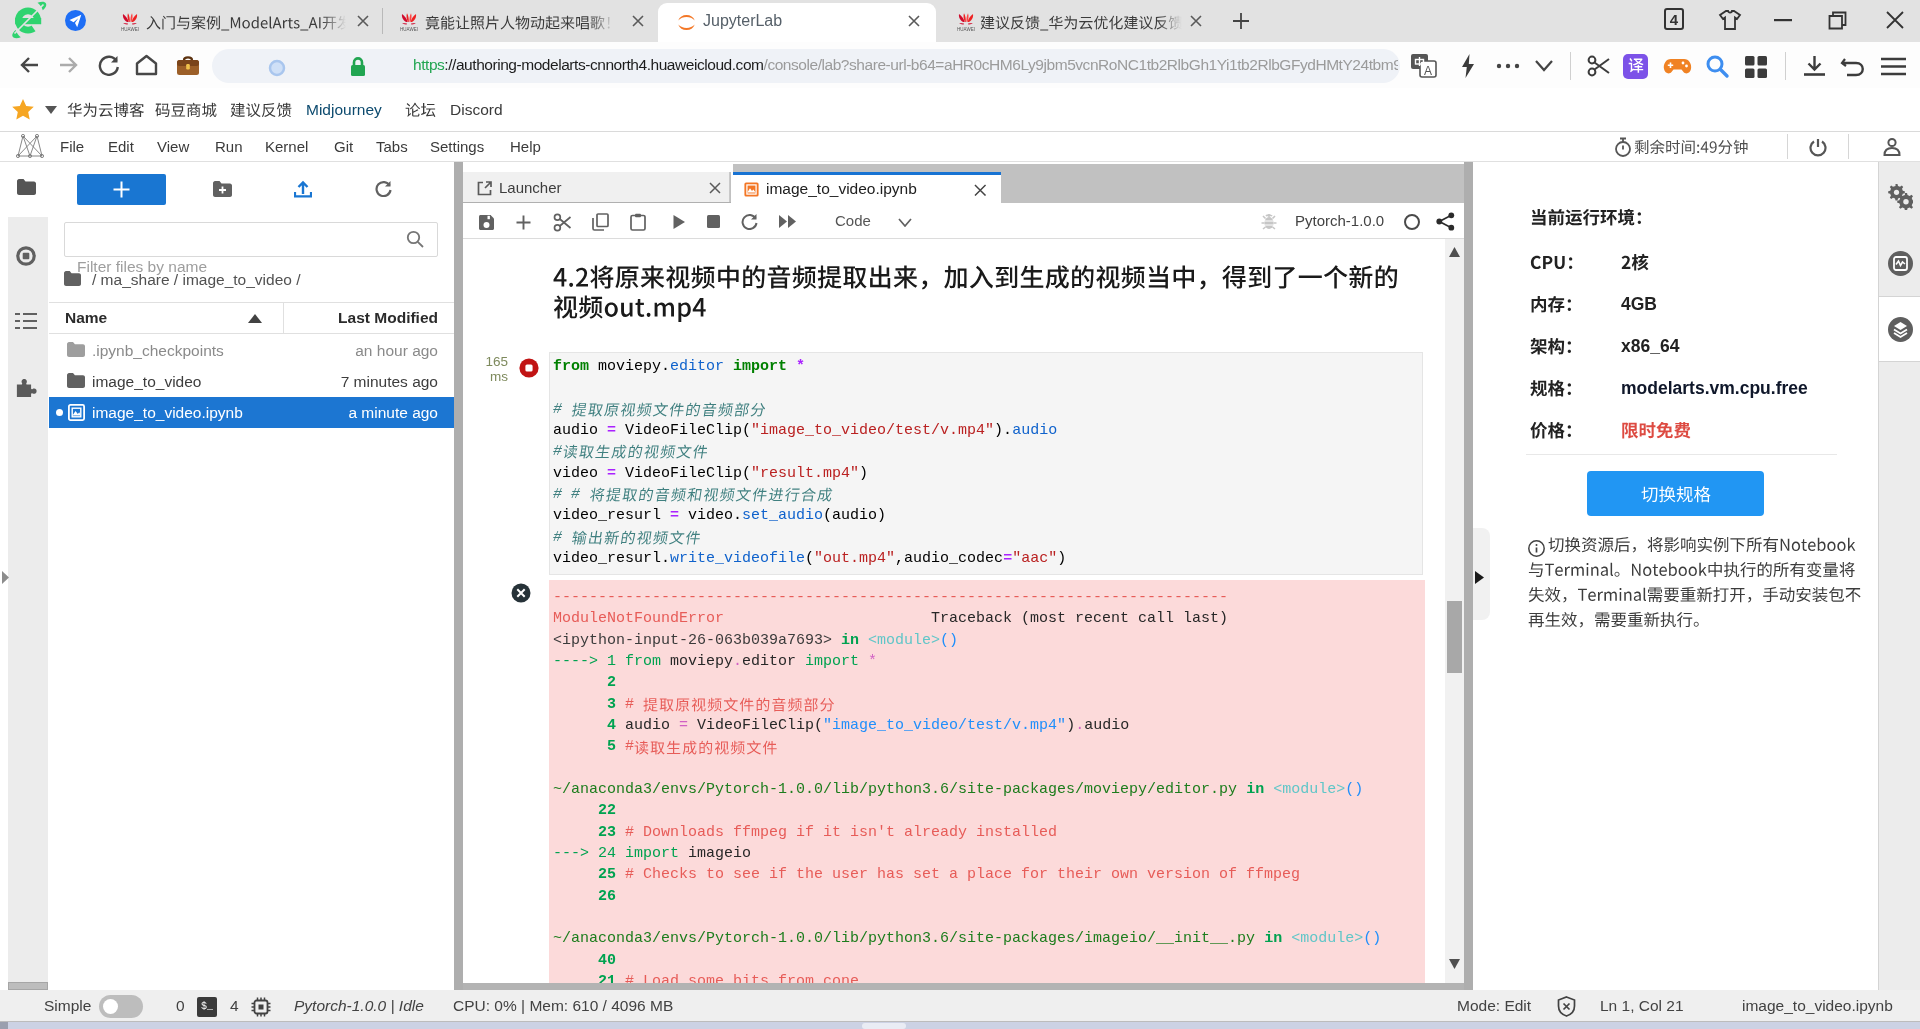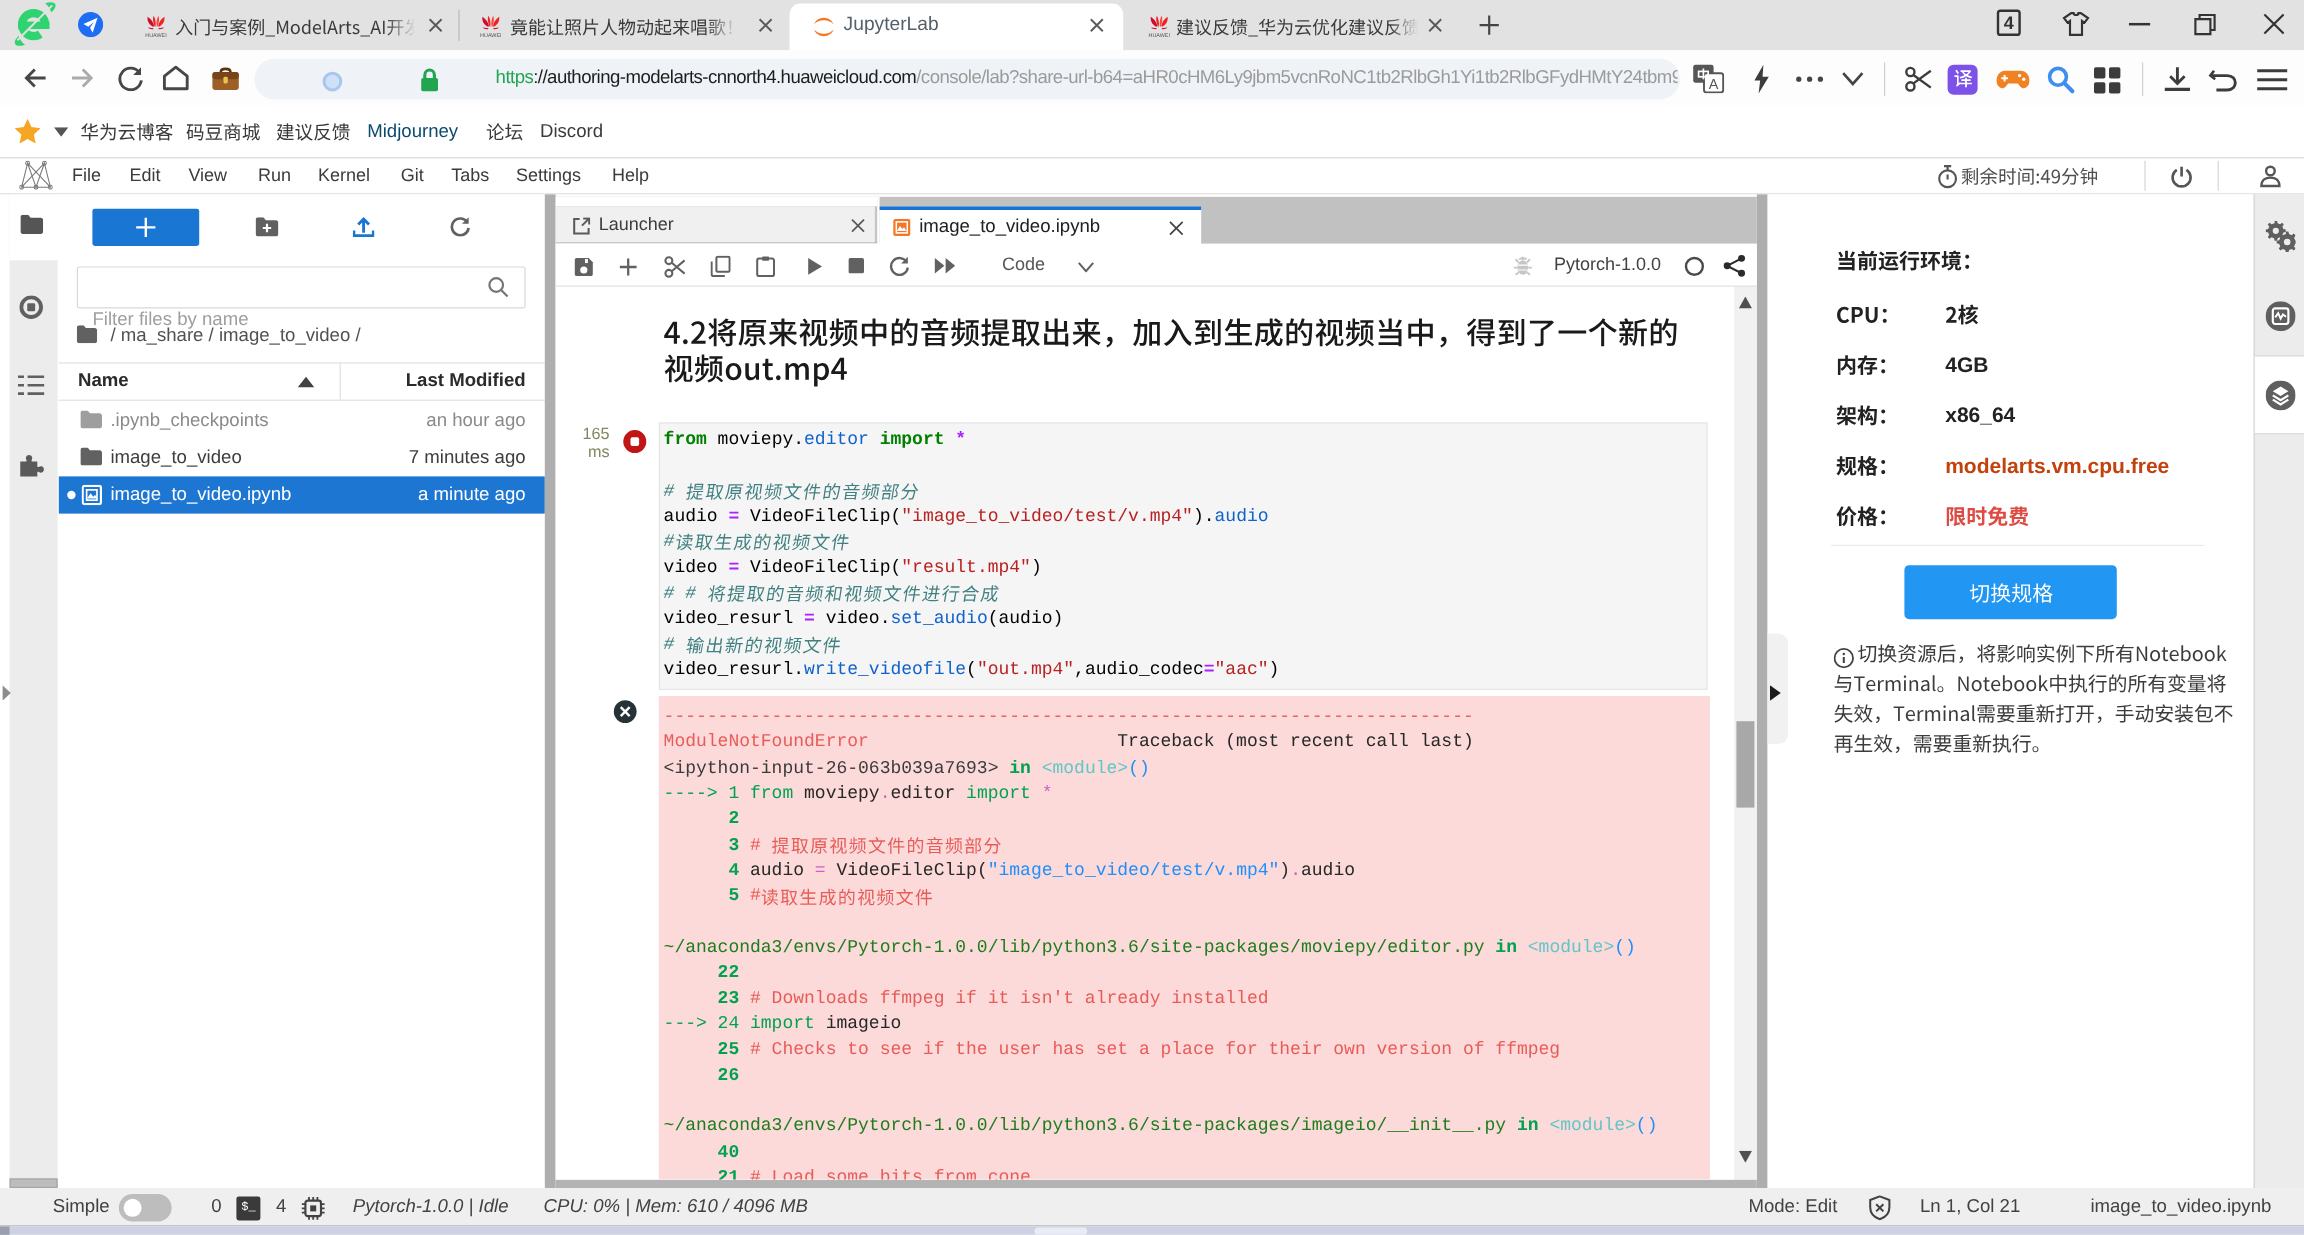--- a/index.html
+++ b/index.html
@@ -542,21 +542,21 @@
     <path fill="#222" d="M1.6 5.9V19.5H3.7V14.5C4.2 14.9 4.8 15.6 5.1 16C7 14.9 8.2 13.5 8.9 12C10.2 13.3 11.5 14.7 12.2 15.7L13.9 14.3C13 13.1 11.1 11.3 9.6 9.9C9.7 9.3 9.8 8.6 9.8 7.9H13.9V17C13.9 17.3 13.8 17.4 13.5 17.4C13.1 17.4 12 17.4 10.9 17.4C11.2 17.9 11.6 18.8 11.6 19.4C13.2 19.4 14.3 19.4 15 19.1C15.8 18.7 16 18.1 16 17V5.9H9.9V3H7.7V5.9ZM3.7 14.4V7.9H7.7C7.6 10.1 7 12.7 3.7 14.4ZM28.1 11.8V13H23.6V15H28.1V17.2C28.1 17.4 28 17.4 27.7 17.5C27.4 17.5 26.4 17.5 25.5 17.4C25.7 18 26 18.8 26.1 19.4C27.5 19.4 28.5 19.4 29.2 19.1C30 18.8 30.2 18.3 30.2 17.2V15H34.3V13H30.2V12.4C31.3 11.6 32.5 10.5 33.4 9.6L32.1 8.5L31.6 8.6H25V10.5H29.8C29.2 11 28.6 11.5 28.1 11.8ZM23.9 3C23.7 3.7 23.5 4.5 23.2 5.3H18.5V7.3H22.3C21.2 9.4 19.7 11.3 17.8 12.5C18.1 13.1 18.6 14 18.8 14.6C19.4 14.2 19.9 13.7 20.5 13.3V19.4H22.6V10.9C23.4 9.8 24.1 8.5 24.7 7.3H34.1V5.3H25.5C25.7 4.7 26 4.1 26.1 3.5ZM39.4 9.6C40.3 9.6 41 8.9 41 8C41 7 40.3 6.3 39.4 6.3C38.4 6.3 37.7 7 37.7 8C37.7 8.9 38.4 9.6 39.4 9.6ZM39.4 18C40.3 18 41 17.3 41 16.3C41 15.4 40.3 14.7 39.4 14.7C38.4 14.7 37.7 15.4 37.7 16.3C37.7 17.3 38.4 18 39.4 18Z"></path>
   </svg>
 <div class="abs" style="left:1621px;top:294px;font-size:17.5px;font-weight:bold;color:#222;">4GB</div>
 <svg style="position:absolute;left:1530.0px;top:334.6px;overflow:visible" width="58" height="24">
     <path fill="#222" d="M11.6 6.1H14.1V8.9H11.6ZM9.6 4.3V10.7H16.2V4.3ZM7.6 11.1V12.4H0.9V14.3H6.4C5 15.6 2.7 16.9 0.5 17.5C1 17.9 1.6 18.7 1.9 19.2C4 18.4 6.1 17.1 7.6 15.5V19.4H9.8V15.5C11.4 17 13.5 18.3 15.6 19C15.9 18.5 16.5 17.7 17 17.3C14.8 16.7 12.5 15.6 11.1 14.3H16.5V12.4H9.8V11.1ZM3.3 3 3.2 4.7H0.9V6.5H3C2.7 8.1 2 9.3 0.5 10.2C0.9 10.5 1.5 11.3 1.7 11.8C3.8 10.6 4.6 8.8 5 6.5H6.8C6.7 8.3 6.6 9 6.4 9.2C6.2 9.3 6.1 9.4 5.9 9.4C5.6 9.4 5.1 9.4 4.5 9.3C4.8 9.8 5 10.6 5 11.2C5.8 11.2 6.5 11.2 6.9 11.1C7.4 11 7.8 10.9 8.1 10.5C8.5 10 8.7 8.6 8.8 5.5C8.8 5.2 8.9 4.7 8.9 4.7H5.2L5.3 3ZM20.5 3V6.2H18.2V8.2H20.4C19.9 10.3 18.9 12.8 17.9 14.1C18.2 14.7 18.7 15.7 18.8 16.3C19.5 15.3 20 14.1 20.5 12.6V19.4H22.5V11.4C22.9 12.2 23.3 12.9 23.5 13.5L24.7 12C24.4 11.5 23 9.3 22.5 8.8V8.2H24.1C23.9 8.5 23.7 8.8 23.4 9C23.9 9.3 24.8 10 25.1 10.4C25.7 9.6 26.2 8.7 26.8 7.7H32C31.8 14 31.6 16.5 31.1 17.1C30.9 17.3 30.7 17.4 30.4 17.4C30 17.4 29.2 17.4 28.3 17.3C28.7 17.9 28.9 18.8 29 19.4C29.9 19.4 30.8 19.4 31.4 19.3C32 19.2 32.5 19 33 18.4C33.6 17.5 33.8 14.7 34.1 6.8C34.1 6.5 34.1 5.8 34.1 5.8H27.6C27.9 5 28.1 4.2 28.3 3.4L26.3 3C25.9 4.8 25.1 6.6 24.2 8V6.2H22.5V3ZM28.1 11.7 28.8 13.2 26.9 13.5C27.6 12.2 28.3 10.6 28.8 9.1L26.8 8.5C26.4 10.4 25.4 12.5 25.1 13.1C24.9 13.6 24.6 14 24.3 14.1C24.5 14.6 24.8 15.5 24.9 15.9C25.3 15.6 25.9 15.4 29.3 14.8C29.4 15.2 29.5 15.5 29.6 15.8L31.3 15.2C31 14.1 30.3 12.4 29.7 11.1ZM39.4 9.6C40.3 9.6 41 8.9 41 8C41 7 40.3 6.3 39.4 6.3C38.4 6.3 37.7 7 37.7 8C37.7 8.9 38.4 9.6 39.4 9.6ZM39.4 18C40.3 18 41 17.3 41 16.3C41 15.4 40.3 14.7 39.4 14.7C38.4 14.7 37.7 15.4 37.7 16.3C37.7 17.3 38.4 18 39.4 18Z"></path>
   </svg>
 <div class="abs" style="left:1621px;top:336px;font-size:17.5px;font-weight:bold;color:#222;">x86_64</div>
 <svg style="position:absolute;left:1530.0px;top:376.6px;overflow:visible" width="58" height="24">
     <path fill="#222" d="M8.1 3.8V13.1H10.1V5.6H14.2V13.1H16.2V3.8ZM3.2 3.2V5.7H1V7.6H3.2V8.7L3.2 9.7H0.6V11.7H3.1C2.9 13.9 2.2 16.2 0.4 17.8C0.9 18.1 1.6 18.8 1.9 19.2C3.4 17.9 4.2 16 4.7 14.2C5.3 15.1 6 16.1 6.4 16.8L7.9 15.3C7.4 14.8 5.7 12.7 5 12L5.1 11.7H7.5V9.7H5.2L5.2 8.7V7.6H7.3V5.7H5.2V3.2ZM11.2 6.7V9.4C11.2 12.1 10.7 15.6 6.2 17.9C6.6 18.2 7.3 19 7.5 19.4C9.5 18.3 10.8 17 11.7 15.5V17.1C11.7 18.6 12.2 19 13.6 19H14.8C16.5 19 16.9 18.2 17 15.6C16.6 15.5 15.9 15.2 15.4 14.8C15.3 17 15.2 17.4 14.8 17.4H14C13.7 17.4 13.5 17.3 13.5 16.9V12.5H12.8C13 11.5 13.1 10.4 13.1 9.5V6.7ZM27.9 6.6H30.8C30.4 7.4 29.9 8.1 29.3 8.8C28.7 8.1 28.2 7.4 27.8 6.8ZM20.6 3V6.6H18.3V8.5H20.4C19.9 10.7 19 13.1 17.9 14.4C18.2 14.9 18.7 15.8 18.8 16.3C19.5 15.4 20.1 14.1 20.6 12.7V19.4H22.6V11.3C23 11.9 23.3 12.6 23.5 13L23.7 12.8C24 13.2 24.4 13.8 24.6 14.2L25.5 13.8V19.4H27.5V18.8H31.1V19.4H33.1V13.6L33.5 13.8C33.7 13.2 34.3 12.4 34.7 12C33.2 11.6 31.9 10.9 30.8 10.1C31.9 8.8 32.8 7.2 33.4 5.4L32.1 4.8L31.8 4.8H28.9C29.1 4.4 29.3 4 29.5 3.5L27.5 3C26.9 4.7 25.8 6.3 24.5 7.6V6.6H22.6V3ZM27.5 17V14.6H31.1V17ZM27.4 12.8C28.1 12.4 28.7 12 29.4 11.4C30 11.9 30.7 12.4 31.4 12.8ZM26.6 8.3C27 8.9 27.4 9.5 27.9 10C26.8 11 25.5 11.7 24.1 12.2L24.7 11.4C24.4 11 23 9.4 22.6 9V8.5H24.1C24.5 8.9 25.1 9.4 25.3 9.7C25.8 9.3 26.2 8.8 26.6 8.3ZM39.4 9.6C40.3 9.6 41 8.9 41 8C41 7 40.3 6.3 39.4 6.3C38.4 6.3 37.7 7 37.7 8C37.7 8.9 38.4 9.6 39.4 9.6ZM39.4 18C40.3 18 41 17.3 41 16.3C41 15.4 40.3 14.7 39.4 14.7C38.4 14.7 37.7 15.4 37.7 16.3C37.7 17.3 38.4 18 39.4 18Z"></path>
   </svg>
-<div class="abs" style="left:1621px;top:378px;font-size:17.5px;font-weight:bold;color:#c2410c;">modelarts.vm.cpu.free</div>
+<div class="abs" style="left:1621px;top:378px;font-size:17.5px;font-weight:bold;color:#0f172a;">modelarts.vm.cpu.free</div>
 <svg style="position:absolute;left:1530.0px;top:418.6px;overflow:visible" width="58" height="24">
     <path fill="#222" d="M12.3 10V19.4H14.4V10ZM7.5 10.1V12.5C7.5 14 7.3 16.5 5 18.1C5.6 18.4 6.3 19.1 6.6 19.6C9.2 17.5 9.6 14.6 9.6 12.5V10.1ZM4.3 3C3.4 5.5 2 8 0.4 9.6C0.8 10.1 1.3 11.2 1.5 11.8C1.9 11.4 2.2 11 2.5 10.6V19.4H4.6V9.5C5 9.9 5.5 10.6 5.7 11C8.1 9.7 9.8 7.9 11 6C12.3 8 13.9 9.7 15.7 10.8C16 10.3 16.7 9.5 17.2 9.1C15.1 8 13.1 6.1 12 4.1L12.3 3.3L10.1 2.9C9.3 5.2 7.6 7.5 4.6 9.2V7.3C5.3 6.1 5.8 4.8 6.3 3.6ZM27.9 6.6H30.8C30.4 7.4 29.9 8.1 29.3 8.8C28.7 8.1 28.2 7.4 27.8 6.8ZM20.6 3V6.6H18.3V8.5H20.4C19.9 10.7 19 13.1 17.9 14.4C18.2 14.9 18.7 15.8 18.8 16.3C19.5 15.4 20.1 14.1 20.6 12.7V19.4H22.6V11.3C23 11.9 23.3 12.6 23.5 13L23.7 12.8C24 13.2 24.4 13.8 24.6 14.2L25.5 13.8V19.4H27.5V18.8H31.1V19.4H33.1V13.6L33.5 13.8C33.7 13.2 34.3 12.4 34.7 12C33.2 11.6 31.9 10.9 30.8 10.1C31.9 8.8 32.8 7.2 33.4 5.4L32.1 4.8L31.8 4.8H28.9C29.1 4.4 29.3 4 29.5 3.5L27.5 3C26.9 4.7 25.8 6.3 24.5 7.6V6.6H22.6V3ZM27.5 17V14.6H31.1V17ZM27.4 12.8C28.1 12.4 28.7 12 29.4 11.4C30 11.9 30.7 12.4 31.4 12.8ZM26.6 8.3C27 8.9 27.4 9.5 27.9 10C26.8 11 25.5 11.7 24.1 12.2L24.7 11.4C24.4 11 23 9.4 22.6 9V8.5H24.1C24.5 8.9 25.1 9.4 25.3 9.7C25.8 9.3 26.2 8.8 26.6 8.3ZM39.4 9.6C40.3 9.6 41 8.9 41 8C41 7 40.3 6.3 39.4 6.3C38.4 6.3 37.7 7 37.7 8C37.7 8.9 38.4 9.6 39.4 9.6ZM39.4 18C40.3 18 41 17.3 41 16.3C41 15.4 40.3 14.7 39.4 14.7C38.4 14.7 37.7 15.4 37.7 16.3C37.7 17.3 38.4 18 39.4 18Z"></path>
   </svg>
 <svg style="position:absolute;left:1621.0px;top:418.6px;overflow:visible" width="75" height="24">
     <path fill="#dd4b42" d="M1.3 3.7V19.4H3.2V5.5H4.9C4.6 6.7 4.2 8.1 3.9 9.2C4.9 10.4 5.1 11.6 5.1 12.4C5.1 12.9 5 13.3 4.8 13.4C4.7 13.5 4.5 13.6 4.3 13.6C4.1 13.6 3.9 13.6 3.6 13.6C3.9 14.1 4 14.9 4 15.4C4.4 15.4 4.8 15.4 5.2 15.3C5.5 15.3 5.9 15.2 6.2 14.9C6.7 14.5 6.9 13.8 6.9 12.6C6.9 11.6 6.7 10.4 5.7 9C6.2 7.6 6.7 5.8 7.2 4.4L5.8 3.6L5.5 3.7ZM13.6 8.5V9.9H9.7V8.5ZM13.6 6.8H9.7V5.5H13.6ZM7.8 19.5C8.2 19.2 8.9 18.9 12.3 18.1C12.2 17.6 12.2 16.8 12.2 16.2L9.7 16.7V11.8H10.8C11.6 15.2 13.1 17.9 15.7 19.4C16 18.8 16.6 18 17.1 17.5C15.9 17 15 16.2 14.2 15.2C15 14.7 15.9 14 16.7 13.4L15.3 11.9C14.8 12.5 14 13.1 13.3 13.7C13 13.1 12.8 12.4 12.6 11.8H15.7V3.7H7.7V16.3C7.7 17.1 7.2 17.6 6.9 17.8C7.2 18.2 7.6 19 7.8 19.5ZM25.5 10.4C26.4 11.6 27.5 13.4 28 14.4L29.9 13.3C29.3 12.3 28.1 10.7 27.3 9.5ZM22.7 11.1V14.3H20.6V11.1ZM22.7 9.3H20.6V6.2H22.7ZM18.7 4.4V17.6H20.6V16.2H24.7V4.4ZM30.6 3.1V6.2H25.3V8.3H30.6V16.6C30.6 17 30.4 17.1 30 17.1C29.7 17.1 28.4 17.1 27.1 17C27.5 17.6 27.8 18.6 27.9 19.1C29.6 19.2 30.9 19.1 31.6 18.8C32.4 18.4 32.7 17.9 32.7 16.6V8.3H34.5V6.2H32.7V3.1ZM40.3 2.9C39.4 4.7 37.7 6.7 35.4 8.3C35.9 8.6 36.5 9.4 36.9 9.9L37.4 9.4V13.3H41.8C41 15.1 39.3 16.6 35.7 17.5C36.1 18 36.6 18.8 36.9 19.3C41.3 18 43.2 15.9 44.1 13.3H44.4V16.6C44.4 18.5 44.9 19.1 47 19.1C47.5 19.1 49 19.1 49.4 19.1C51.2 19.1 51.7 18.4 51.9 15.8C51.4 15.6 50.5 15.3 50 15C50 16.9 49.8 17.2 49.2 17.2C48.9 17.2 47.7 17.2 47.4 17.2C46.7 17.2 46.6 17.2 46.6 16.6V13.3H50.5V7.4H45.8C46.4 6.6 47 5.7 47.4 5L46 4L45.6 4.1H42.1L42.6 3.3ZM39.6 7.4C40.1 6.9 40.5 6.4 40.9 5.8H44.4C44.1 6.4 43.7 6.9 43.3 7.4ZM39.5 9.2H42.7C42.6 10 42.6 10.8 42.4 11.5H39.5ZM44.9 9.2H48.3V11.5H44.6C44.8 10.7 44.9 10 44.9 9.2ZM60.5 14.1C59.9 16 58.6 17.1 53 17.6C53.4 18 53.8 18.9 53.9 19.4C60.1 18.6 61.8 16.9 62.5 14.1ZM61.5 17.2C63.7 17.8 66.8 18.8 68.2 19.4L69.4 17.9C67.8 17.2 64.7 16.3 62.6 15.8ZM58.4 7.5C58.4 7.7 58.3 8 58.3 8.2H56.4L56.5 7.5ZM60.3 7.5H62.2V8.2H60.2C60.3 8 60.3 7.7 60.3 7.5ZM54.8 6.1C54.7 7.3 54.4 8.6 54.2 9.6H57.3C56.5 10.2 55.3 10.7 53.3 11C53.7 11.4 54.1 12.2 54.3 12.6C54.7 12.5 55.1 12.5 55.5 12.4V16.6H57.5V13.5H64.9V16.4H67.1V11.8H57.3C58.6 11.2 59.3 10.4 59.8 9.6H62.2V11.4H64.2V9.6H67C66.9 9.9 66.9 10 66.8 10.1C66.7 10.2 66.6 10.2 66.4 10.2C66.3 10.2 65.9 10.2 65.5 10.1C65.7 10.5 65.8 11.1 65.8 11.4C66.5 11.5 67.1 11.5 67.5 11.5C67.9 11.4 68.2 11.3 68.5 11C68.8 10.7 68.9 10 69 8.8C69 8.6 69 8.2 69 8.2H64.2V7.5H67.9V3.9H64.2V3H62.2V3.9H60.3V3H58.4V3.9H54.3V5.3H58.4V6.1L55.6 6.1ZM60.3 5.3H62.2V6.1H60.3ZM64.2 5.3H66V6.1H64.2Z"></path>
   </svg>
 <div class="abs" style="left:1526px;top:454px;width:311px;height:1px;background:#e8e8e8;"></div>
 <div class="abs" style="left:1587px;top:471px;width:177px;height:45px;background:#2196f3;border-radius:4px;"></div>
 <svg style="position:absolute;left:1641.0px;top:483.1px;overflow:visible" width="75" height="24">
     <path fill="#ffffff" d="M7.4 4.7V6H10.2C10.1 11 9.8 15.8 5.4 18.2C5.8 18.4 6.2 18.9 6.4 19.2C11 16.6 11.4 11.4 11.5 6H15.1C14.9 13.9 14.6 16.8 14.1 17.4C13.9 17.7 13.7 17.8 13.4 17.8C13 17.8 12.1 17.7 11 17.7C11.3 18 11.4 18.6 11.4 19C12.4 19.1 13.3 19.1 13.9 19C14.5 19 14.9 18.8 15.3 18.2C16 17.3 16.2 14.4 16.4 5.4C16.4 5.2 16.5 4.7 16.5 4.7ZM2.6 16.7C3 16.3 3.6 16 7.7 14.2C7.6 13.9 7.5 13.4 7.5 13L4 14.5V9.2L7.6 8.4L7.4 7.2L4 7.9V3.8H2.8V8.2L0.5 8.7L0.7 9.9L2.8 9.4V14.2C2.8 14.9 2.3 15.3 2 15.5C2.2 15.8 2.5 16.3 2.6 16.7ZM20.4 3.2V6.7H18.3V7.9H20.4V11.8C19.5 12.1 18.8 12.3 18.1 12.4L18.5 13.7L20.4 13.1V17.6C20.4 17.9 20.3 17.9 20.1 17.9C19.9 17.9 19.3 17.9 18.6 17.9C18.8 18.3 19 18.9 19 19.2C20 19.2 20.7 19.2 21.1 18.9C21.5 18.7 21.7 18.4 21.7 17.6V12.7L23.5 12.1L23.3 10.9L21.7 11.4V7.9H23.3V6.7H21.7V3.2ZM26.9 5.8H30.5C30.1 6.4 29.6 7.1 29.1 7.6H25.5C26 7 26.5 6.4 26.9 5.8ZM23.3 12.8V13.9H27.6C26.9 15.5 25.4 17 22.4 18.3C22.7 18.6 23.1 19 23.3 19.3C26.2 17.9 27.8 16.2 28.6 14.6C29.7 16.7 31.5 18.3 33.6 19.2C33.8 18.9 34.2 18.4 34.5 18.1C32.3 17.4 30.5 15.8 29.5 13.9H34.1V12.8H32.9V7.6H30.6C31.3 6.8 32 6 32.4 5.2L31.6 4.6L31.3 4.7H27.6C27.8 4.2 28 3.8 28.2 3.4L26.9 3.1C26.3 4.6 25.1 6.5 23.4 7.8C23.7 8 24.1 8.5 24.3 8.8L24.6 8.5V12.8ZM25.9 12.8V8.6H28.2V10.5C28.2 11.2 28.2 12 28 12.8ZM31.6 12.8H29.2C29.4 12 29.5 11.2 29.5 10.5V8.6H31.6ZM43.3 4V13.3H44.6V5.2H49.4V13.3H50.7V4ZM38.6 3.3V6.1H36.1V7.3H38.6V9L38.6 10.1H35.8V11.4H38.6C38.4 13.7 37.8 16.4 35.6 18.1C35.9 18.4 36.4 18.8 36.6 19.1C38.2 17.6 39.1 15.6 39.5 13.7C40.2 14.6 41.3 16 41.7 16.7L42.6 15.7C42.2 15.2 40.4 13 39.7 12.3L39.8 11.4H42.5V10.1H39.9L39.9 9V7.3H42.3V6.1H39.9V3.3ZM46.4 6.7V10C46.4 12.7 45.9 16 41.4 18.3C41.7 18.5 42.1 19 42.3 19.2C44.9 17.9 46.3 16 47 14.1V17.4C47 18.6 47.4 18.9 48.6 18.9H50C51.4 18.9 51.6 18.2 51.8 15.5C51.5 15.4 51 15.2 50.7 14.9C50.6 17.4 50.6 17.8 50 17.8H48.8C48.3 17.8 48.2 17.7 48.2 17.2V12.8H47.4C47.6 11.8 47.6 10.9 47.6 10V6.7ZM62.6 6.2H66.4C65.9 7.3 65.2 8.3 64.3 9.2C63.5 8.3 62.8 7.4 62.4 6.5ZM56 3.2V6.9H53.4V8.1H55.9C55.3 10.6 54.2 13.3 53 14.8C53.2 15.1 53.5 15.6 53.7 15.9C54.5 14.8 55.4 12.9 56 10.9V19.2H57.3V10.4C57.8 11.2 58.4 12.1 58.7 12.6L59.5 11.6C59.2 11.2 57.8 9.4 57.3 8.9V8.1H59.3L58.9 8.5C59.1 8.7 59.7 9.2 59.9 9.4C60.5 8.9 61.1 8.2 61.6 7.5C62.1 8.3 62.7 9.2 63.5 10C62 11.3 60.2 12.2 58.5 12.8C58.7 13 59.1 13.5 59.2 13.8C59.7 13.7 60.1 13.5 60.6 13.3V19.3H61.8V18.5H66.7V19.2H68V13.1L68.8 13.4C69 13.1 69.3 12.6 69.6 12.3C67.9 11.8 66.4 11 65.2 10C66.4 8.7 67.4 7.2 68.1 5.4L67.2 5L67 5H63.2C63.5 4.5 63.7 4 63.9 3.5L62.7 3.1C62 4.9 60.9 6.6 59.6 7.9V6.9H57.3V3.2ZM61.8 17.3V14H66.7V17.3ZM61.4 12.8C62.5 12.3 63.4 11.6 64.3 10.8C65.2 11.6 66.2 12.3 67.3 12.8Z"></path>
@@ -609,21 +609,21 @@
 <div class="abs" style="left:103px;top:999px;width:15px;height:15px;background:#fff;border-radius:50%;"></div>
 <div class="abs" style="left:176px;top:997px;font-size:15.5px;color:#424242;">0</div>
 <div class="abs mono" style="left:197px;top:997px;width:20px;height:20px;background:#3a3a3a;border-radius:2px;color:#fff;font-size:10px;text-align:center;line-height:20px;">$_</div>
 <div class="abs" style="left:230px;top:997px;font-size:15.5px;color:#424242;">4</div>
 <svg class="abs" style="left:251px;top:997px" width="20" height="20" viewBox="0 0 20 20">
     <rect x="3.5" y="3.5" width="13" height="13" rx="2" fill="none" stroke="#424242" stroke-width="1.8"></rect>
     <rect x="7.5" y="7.5" width="5" height="5" fill="#424242"></rect>
     <path d="M6.5 3.5 L6.5 0.5 M10 3.5 L10 0.5 M13.5 3.5 L13.5 0.5 M6.5 19.5 L6.5 16.5 M10 19.5 L10 16.5 M13.5 19.5 L13.5 16.5 M3.5 6.5 L0.5 6.5 M3.5 10 L0.5 10 M3.5 13.5 L0.5 13.5 M19.5 6.5 L16.5 6.5 M19.5 10 L16.5 10 M19.5 13.5 L16.5 13.5" stroke="#424242" stroke-width="1.5"></path>
   </svg>
 <div class="abs" style="left:294px;top:997px;font-size:15.5px;color:#424242;font-style:italic;">Pytorch-1.0.0 | Idle</div>
-<div class="abs" style="left:453px;top:997px;font-size:15.5px;color:#424242;font-style:italic;">CPU: 0% | Mem: 610 / 4096 MB</div>
+<div class="abs" style="left:453px;top:997px;font-size:15.5px;color:#424242;">CPU: 0% | Mem: 610 / 4096 MB</div>
 <div class="abs" style="left:1457px;top:997px;font-size:15.5px;color:#424242;">Mode: Edit</div>
 <svg class="abs" style="left:1556px;top:996px" width="21" height="21" viewBox="0 0 21 21">
     <path d="M10.5 1 L18.5 4 L18.5 10 C18.5 15 15 18.5 10.5 20 C6 18.5 2.5 15 2.5 10 L2.5 4 Z" fill="none" stroke="#424242" stroke-width="1.7"></path>
     <path d="M7.5 7.5 L13.5 13.5 M13.5 7.5 L7.5 13.5" stroke="#424242" stroke-width="1.7"></path>
   </svg>
 <div class="abs" style="left:1600px;top:997px;font-size:15.5px;color:#424242;">Ln 1, Col 21</div>
 <div class="abs" style="left:1742px;top:997px;font-size:15.5px;color:#424242;">image_to_video.ipynb</div>
 
 <div class="abs" style="left:0;top:1022px;width:1920px;height:7px;background:#ccd2e4;"></div>
 <div class="abs" style="left:862px;top:1023px;width:44px;height:6px;background:#e9ecf4;border-radius:3px;"></div>

